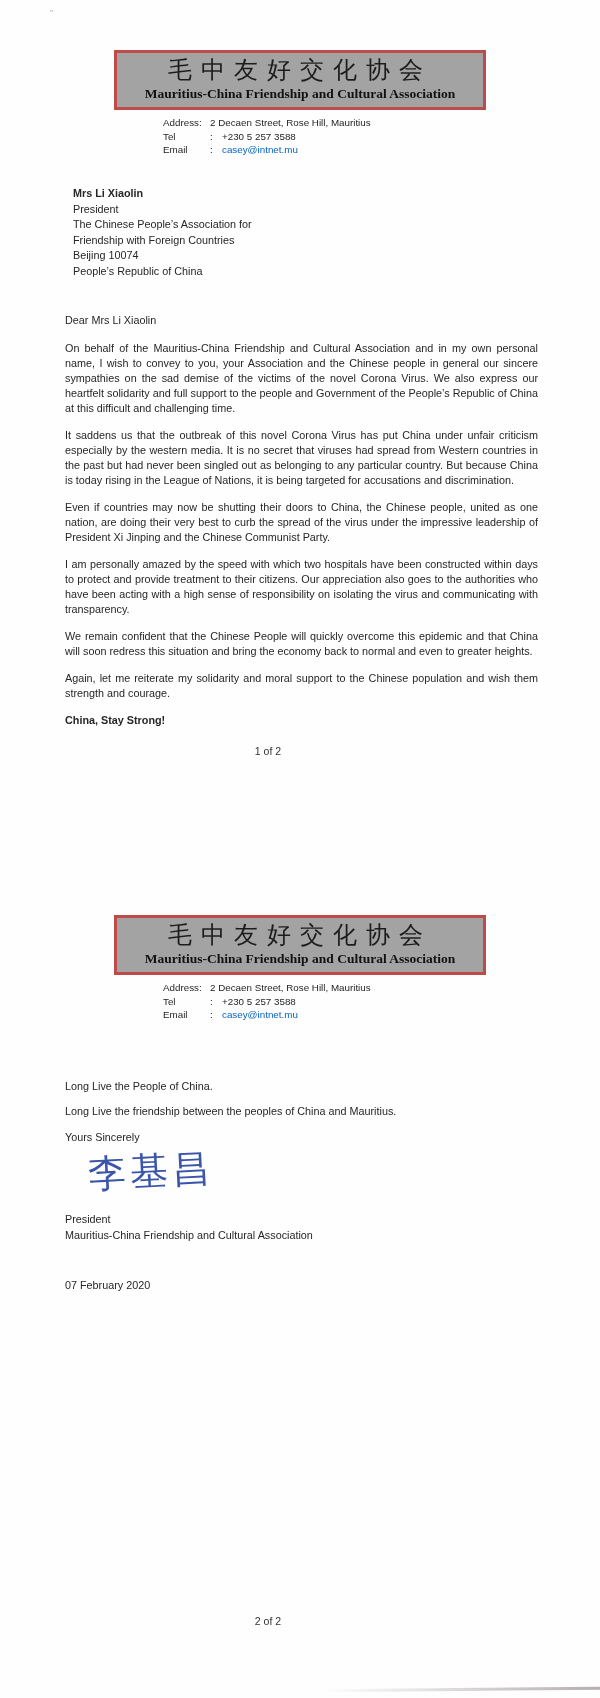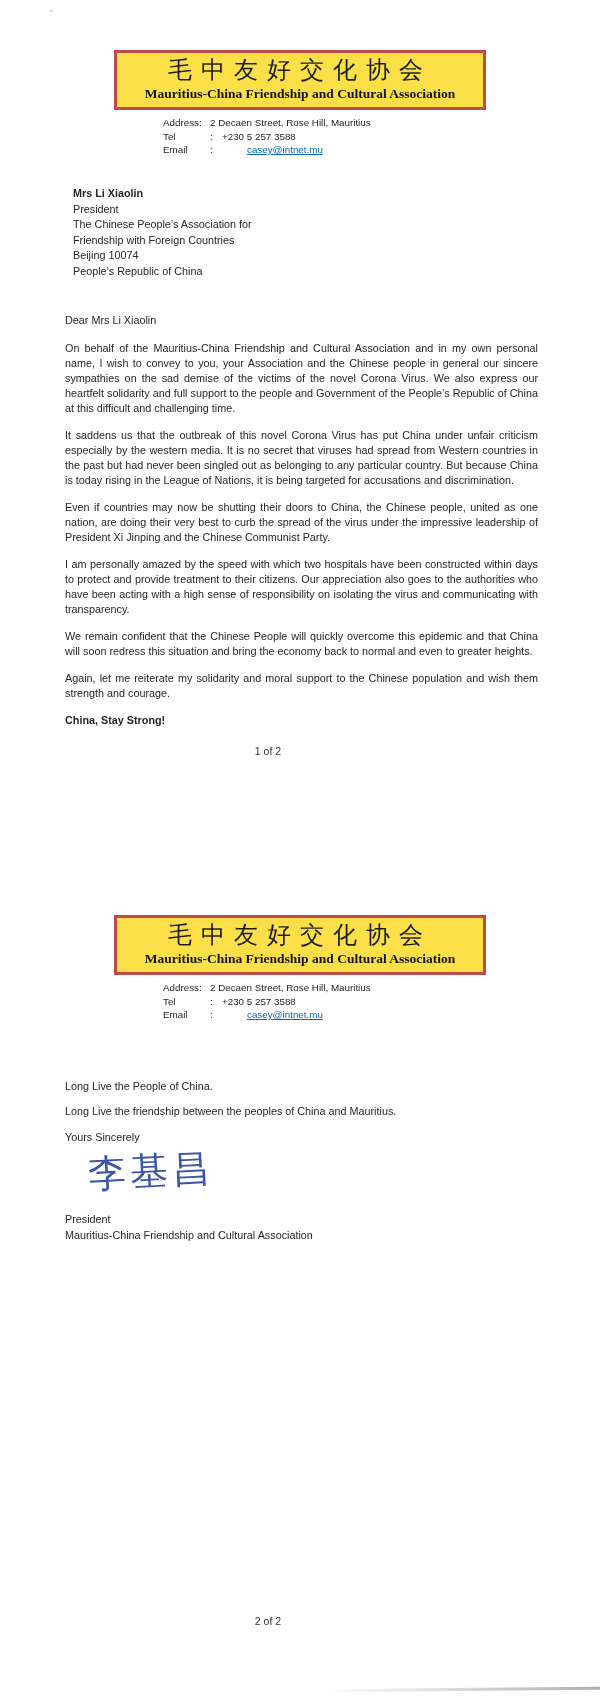--- a/index.html
+++ b/index.html
@@ -10,41 +10,41 @@
     color:#262626;
     -webkit-font-smoothing:antialiased;
   }
   .page{position:absolute;left:0;width:600px;overflow:hidden;}
   .page-1{top:0;height:850px;}
   .page-2{top:850px;height:848px;}
 
   
   .lh-box{
     position:absolute;left:114px;width:372px;height:60px;
-    border:3px solid #bf4a4a;background:#fde047;box-sizing:border-box;
+    border:3px solid #bf4a4a;background:#a3a3a3;box-sizing:border-box;
     text-align:center;
   }
   .lh-cn{
     margin-top:3px;
     font-family:"Liberation Serif","DejaVu Serif",serif;
     font-size:24px;letter-spacing:9px;color:#1c1c1c;line-height:28px;
     white-space:nowrap;
   }
   .lh-en{
     font-family:"Liberation Serif","DejaVu Serif",serif;
     font-weight:bold;font-size:13.5px;color:#111;line-height:20px;
     white-space:nowrap;
   }
   .contact{
     position:absolute;left:163px;
     display:grid;grid-template-columns:47px 12px auto;
     font-size:9.8px;line-height:13.5px;color:#1f1f1f;
   }
   .contact .val-span{grid-column:2 / 4;}
-  .email-link{color:#0563c1;text-decoration:underline;margin-left:25px;}
+  .email-link{color:#0563c1;}
 
   
   .block{position:absolute;left:65px;width:473px;font-size:10.8px;line-height:15.6px;}
   .recipient div{white-space:nowrap;padding-left:8px;}
   .recipient .bold{font-weight:bold;}
   .paras p{margin:0 0 12px 0;text-align:justify;line-height:15px;font-size:10.8px;}
   .paras p.no-justify{text-align:left;font-weight:bold;}
   .page-num{position:absolute;left:0;width:536px;text-align:center;font-size:10.5px;color:#333;}
 
   
@@ -132,17 +132,18 @@
   <div class="block" style="top:254px;">Long Live the friendship between the peoples of China and Mauritius.</div>
   <div class="block" style="top:280px;">Yours Sincerely</div>
 
   <div class="signature">李基昌</div>
 
   <div class="block" style="top:362px;">
     <div>President</div>
     <div>Mauritius-China Friendship and Cultural Association</div>
   </div>
 
+  <div class="block" style="top:428px;">07 February 2020</div>
 
   <div class="page-num" style="top:765px;">2 of 2</div>
 
   <div class="scan-shadow"></div>
 </div>
 
 </body></html>

